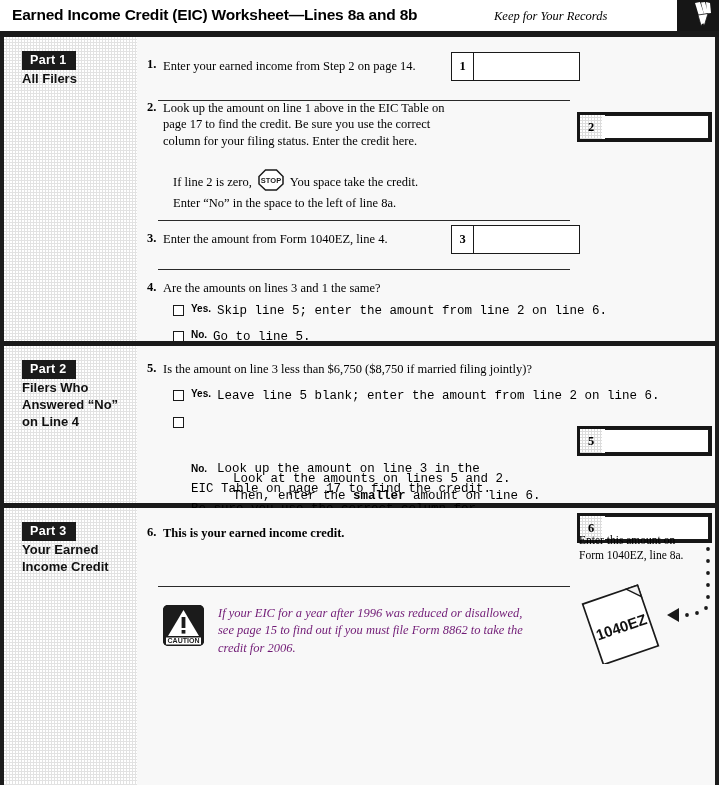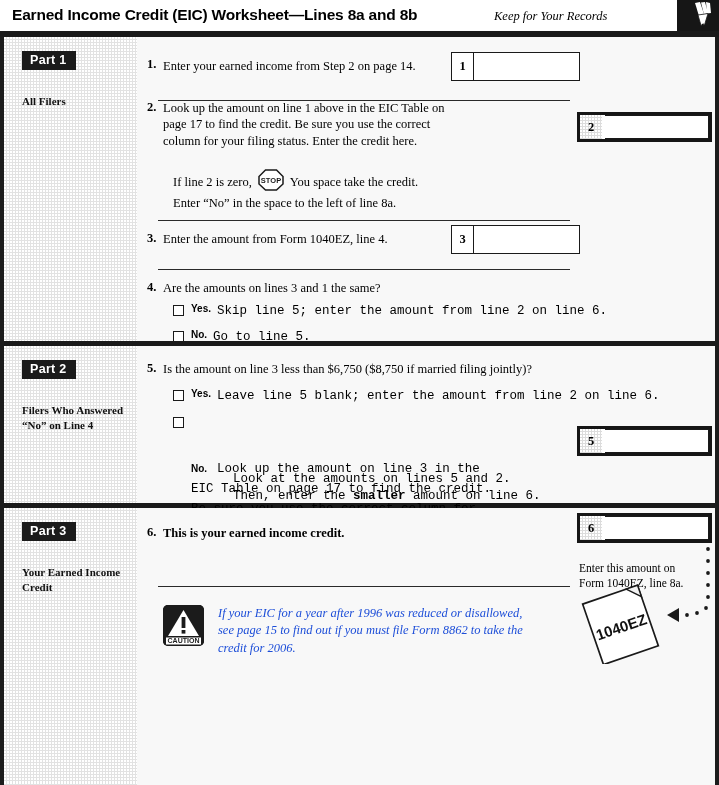--- a/index.html
+++ b/index.html
@@ -132,24 +132,24 @@
     background: #1b1b1b;
     color: #ffffff;
     font-family: "Liberation Sans", sans-serif;
     font-weight: bold;
     font-size: 12.5px;
     letter-spacing: 0.3px;
     padding: 3px 9px 3px 8px;
     line-height: 1.05;
   }
   .part-heading {
-    margin-top: 24px;
-    font-family: Liberation Serif, serif;
+    margin-top: 0;
+    font-family: Liberation Sans, sans-serif;
     font-weight: bold;
-    font-size: 11px;
+    font-size: 13px;
     line-height: 1.32;
     color: #111;
     max-width: 108px;
   }
 
   .content {
     position: relative;
     flex: 1 1 auto;
     background: #f8f8f8;
     box-sizing: border-box;
@@ -282,21 +282,21 @@
     background: #1b1b1b;
     border-radius: 5px;
     position: relative;
     margin-right: 14px;
   }
   .caution-text {
     font-family: "Liberation Serif", serif;
     font-style: italic;
     font-size: 12.5px;
     line-height: 1.38;
-    color: #1d4ed8;
+    color: #701a75;
   }
 
   .note-small {
     font-family: "Liberation Serif", serif;
     font-size: 11.5px;
     line-height: 1.3;
     color: #000;
   }
 
   .abs { position: absolute; }
@@ -469,21 +469,21 @@
           <div class="row" style="padding-top:17px;">
             <div class="row-num">6.</div>
             <div class="row-body bold">This is your earned income credit.</div>
           </div>
 
           <div class="entry-box thick abs" style="left:440px;top:5px;width:135px;height:30px;">
             <div class="entry-num">6</div>
             <div class="entry-field"></div>
           </div>
 
-          <div class="abs note-small" style="left:442px;top:53px;">
+          <div class="abs note-small" style="left:442px;top:25px;">
             <div>Enter this amount on</div>
             <div>Form 1040EZ, line 8a.</div>
           </div>
 
           <div class="abs" style="left:424px;top:36px;width:180px;height:120px;">
             <svg width="180" height="120" viewBox="0 0 180 120">
               <g fill="#1a1a1a">
                 <circle cx="147" cy="5" r="1.9"></circle>
                 <circle cx="147" cy="17" r="1.9"></circle>
                 <circle cx="147" cy="29" r="1.9"></circle>

